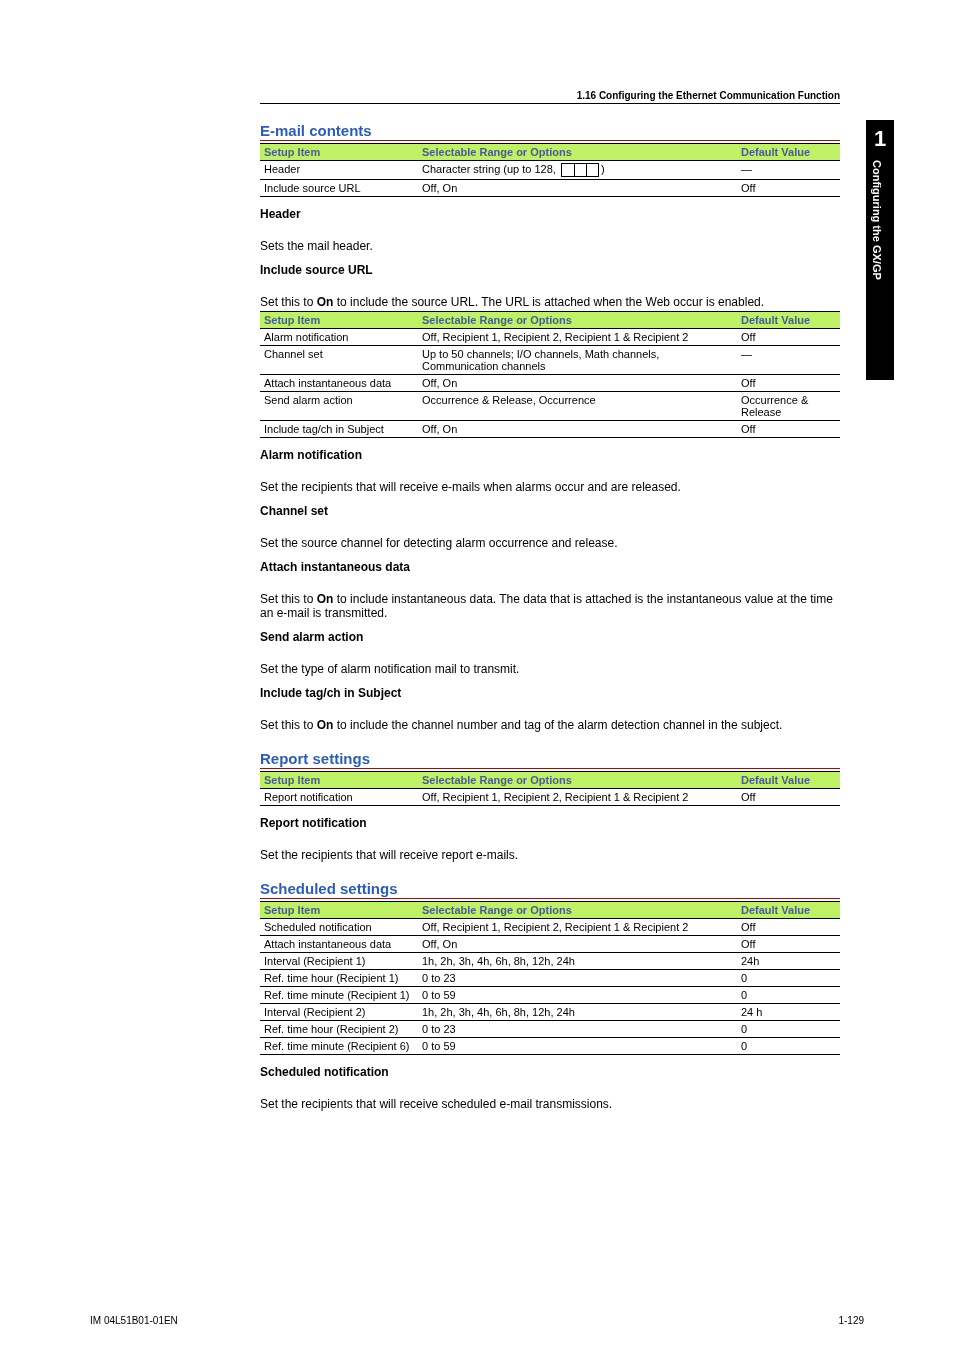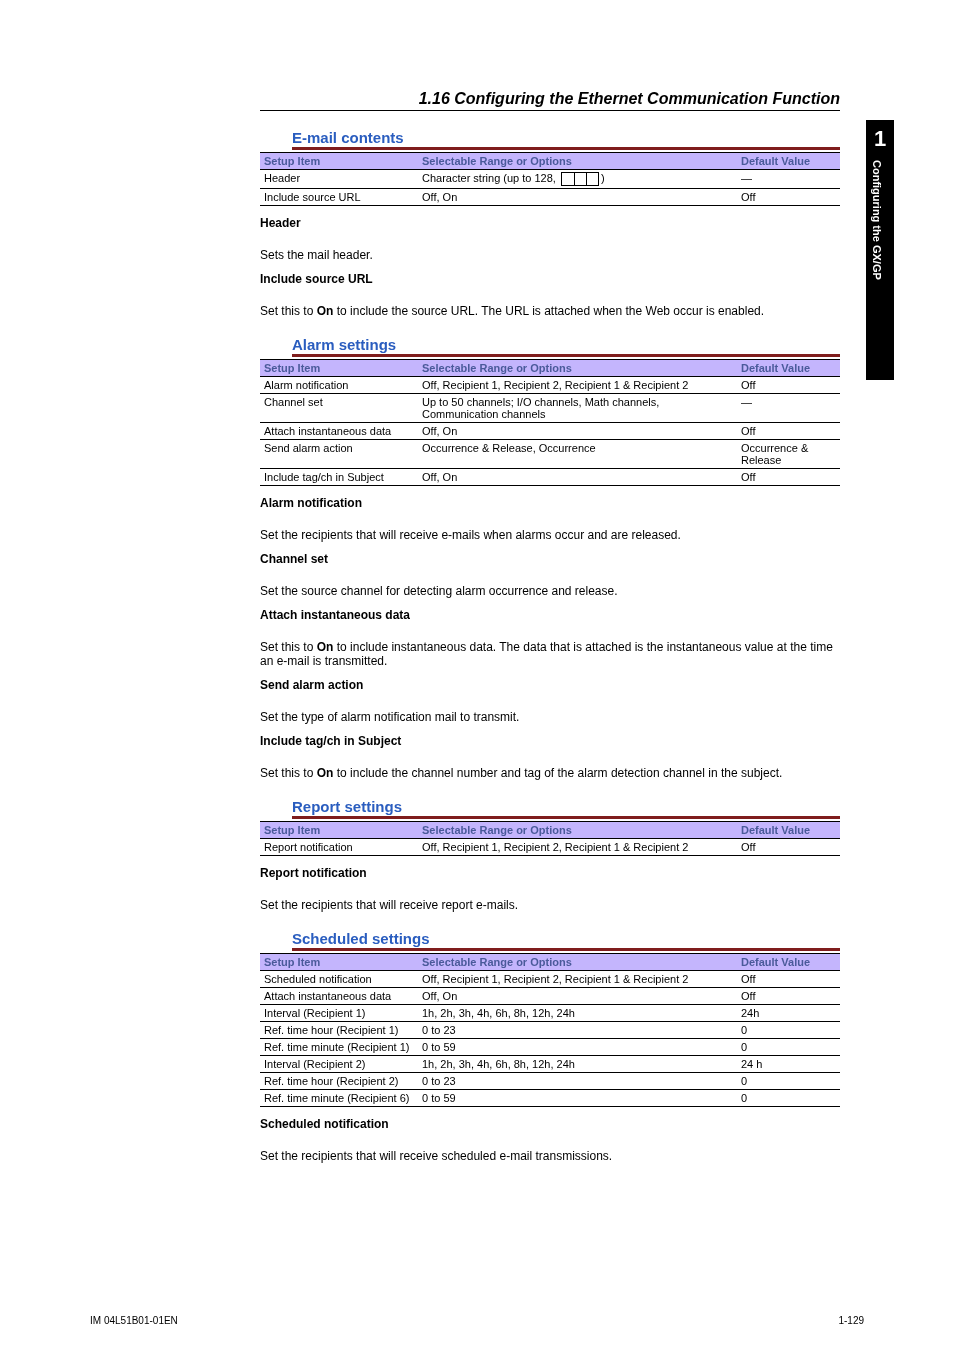--- a/index.html
+++ b/index.html
@@ -15,46 +15,44 @@
   }
   .page {
     position: absolute;
     top: 90px;
     left: 260px;
     width: 580px;
   }
   .breadcrumb {
     text-align: right;
     font-weight: bold;
-    font-size: 16px;
+    font-size: 10px;
     border-bottom: 1px solid #000;
     padding-bottom: 2px;
     margin-bottom: 18px;
-    font-style: italic;
   }
   .section-title {
     color: #2a5dbf;
     font-weight: bold;
     font-size: 15px;
-    border-bottom: 3px solid #7f1d1d;
+    border-bottom: 1px solid #7f1d1d;
     padding-bottom: 1px;
     margin-top: 18px;
     margin-bottom: 2px;
-    margin-left: 32px;
   }
   table.spec {
     width: 100%;
     border-collapse: collapse;
     font-size: 11px;
   }
   table.spec th {
     text-align: left;
     font-weight: bold;
     color: #4a5a9a;
-    background: #c4b5fd;
+    background: #bef264;
     padding: 2px 4px;
     border-top: 1px solid #000;
     border-bottom: 1px solid #000;
   }
   table.spec td {
     padding: 2px 4px;
     border-bottom: 1px solid #000;
     vertical-align: top;
   }
   table.spec th:first-child, table.spec td:first-child { width: 150px; }
@@ -155,21 +153,20 @@
         <td>Off</td>
       </tr>
     </tbody>
   </table>
 
   <p class="para-head">Header</p>
   <p class="para-body">Sets the mail header.</p>
   <p class="para-head">Include source URL</p>
   <p class="para-body"><span>Set this to </span><b>On</b><span> to include the source URL. The URL is attached when the Web occur is enabled.</span></p>
 
-  <div class="section-title">Alarm settings</div>
   <table class="spec">
     <thead>
         <tr>
       <th>Setup Item</th>
       <th>Selectable Range or Options</th>
       <th>Default Value</th>
     </tr>
       </thead>
     <tbody id="alarm-rows">
         <tr>

